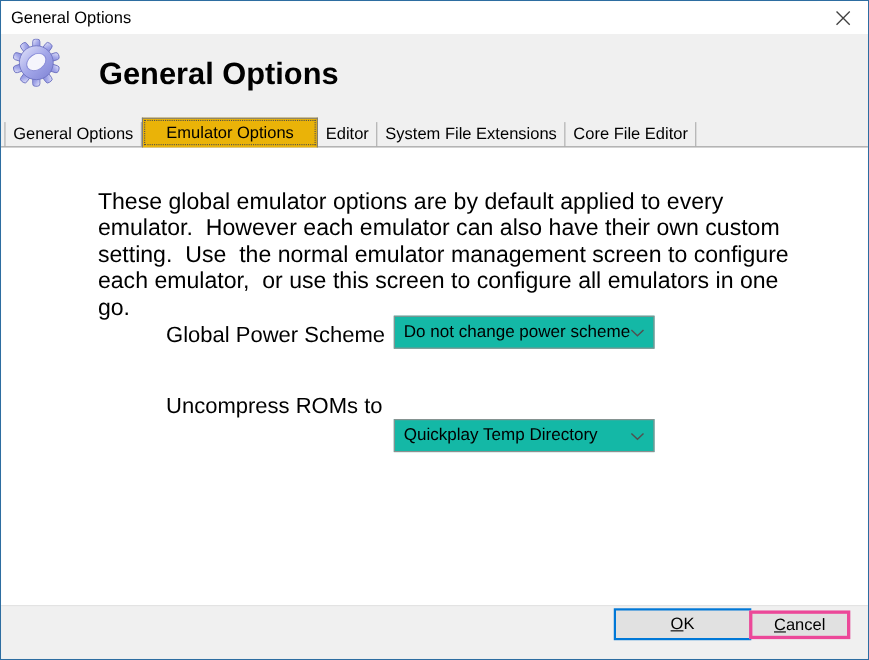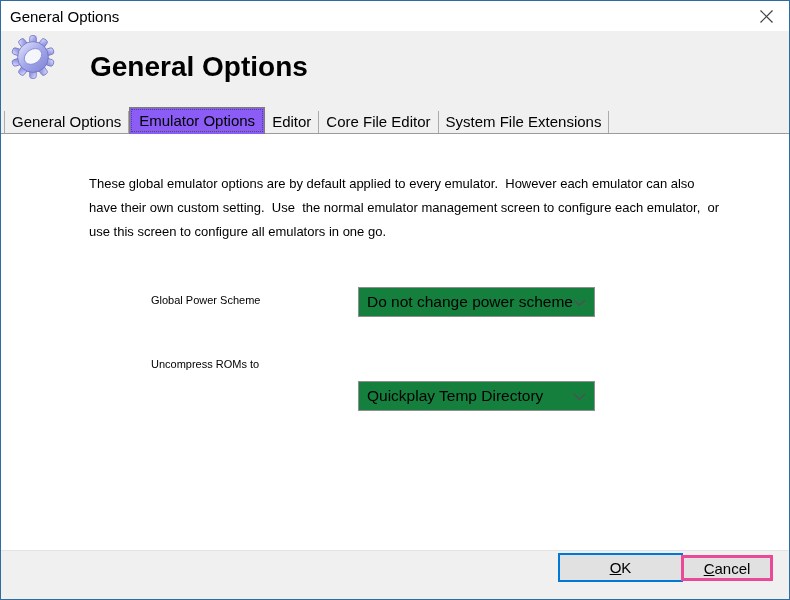--- a/index.html
+++ b/index.html
@@ -60,46 +60,46 @@
     margin-bottom: 1px;
     border-right: 1px solid #ababab;
     white-space: nowrap;
     cursor: default;
   }
   .tab:first-child { border-left: 1px solid #ababab; }
   .tab.selected {
     position: relative; z-index: 2;
     height: 27px; line-height: 25px;
     margin-bottom: 0;
-    background: #8b5cf6;
+    background: #eab308;
     border: 1px solid #7c7c7c;
     border-bottom: none;
     outline: 1px dotted #4d4d4d;
     outline-offset: -3px;
-    padding: 0 9px;
+    padding: 0 21px;
   }
   
   .content {
     position: absolute; left: 0; top: 133px; right: 0; height: 417px;
     background: #ffffff;
   }
   .description {
     position: absolute; left: 88px; top: 38px;
     width: 632px;
-    font-size: 13px; line-height: 24px;
+    font-size: 21px; line-height: 24px;
     white-space: pre-wrap;
   }
   .field-label {
     position: absolute; left: 150px;
-    font-size: 11px;
+    font-size: 20px;
   }
   .combo {
     position: absolute; left: 357px;
     width: 237px; height: 30px;
-    background: #15803d;
+    background: #14b8a6;
     border: 1px solid #8f8f8f;
     display: flex; align-items: center;
     padding: 0 8px;
     font-size: 15.5px;
     cursor: default;
   }
   .combo .chev { position: absolute; right: 8px; top: 11px; }
   .label-1 { top: 160px; }
   .combo-1 { top: 153px; }
   .label-2 { top: 224px; text-align: right; }
@@ -169,22 +169,22 @@
       </g>
       <ellipse cx="20" cy="19.5" rx="8.6" ry="6.4" transform="rotate(-35 20 19.5)" fill="#f5f5fc" stroke="#8a8dd8" stroke-width="0.8"></ellipse>
     </svg>
     <div class="page-title">General Options</div>
   </div>
 
   <div class="tabstrip">
     <div class="tab">General Options</div>
     <div class="tab selected">Emulator Options</div>
     <div class="tab">Editor</div>
+    <div class="tab">System File Extensions</div>
     <div class="tab">Core File Editor</div>
-    <div class="tab">System File Extensions</div>
     <div class="tabstrip-line"></div>
   </div>
 
   <div class="content">
     <div class="description">These global emulator options are by default applied to every emulator.  However each emulator can also have their own custom setting.  Use  the normal emulator management screen to configure each emulator,  or use this screen to configure all emulators in one go.</div>
 
     <div class="field-label label-1">Global Power Scheme</div>
     <div class="combo combo-1">
       <span>Do not change power scheme</span>
       <svg class="chev" width="13" height="8" viewBox="0 0 13 8">

